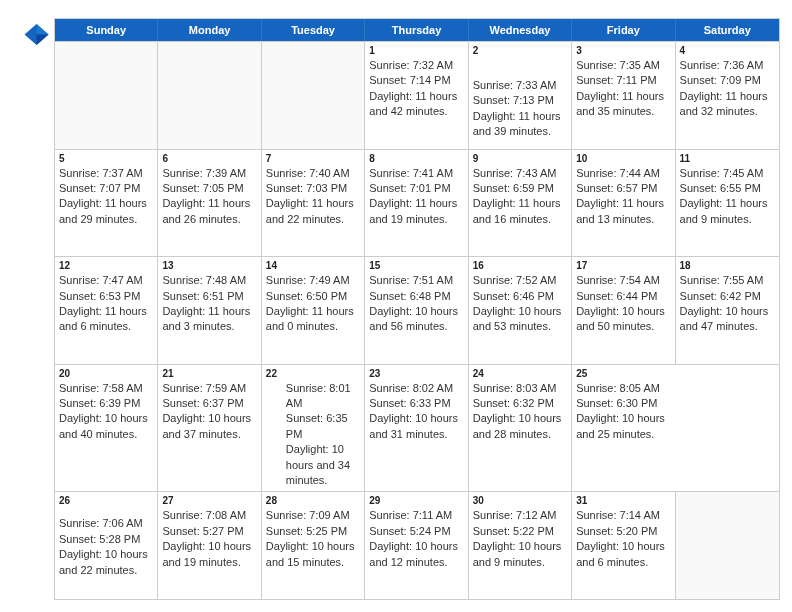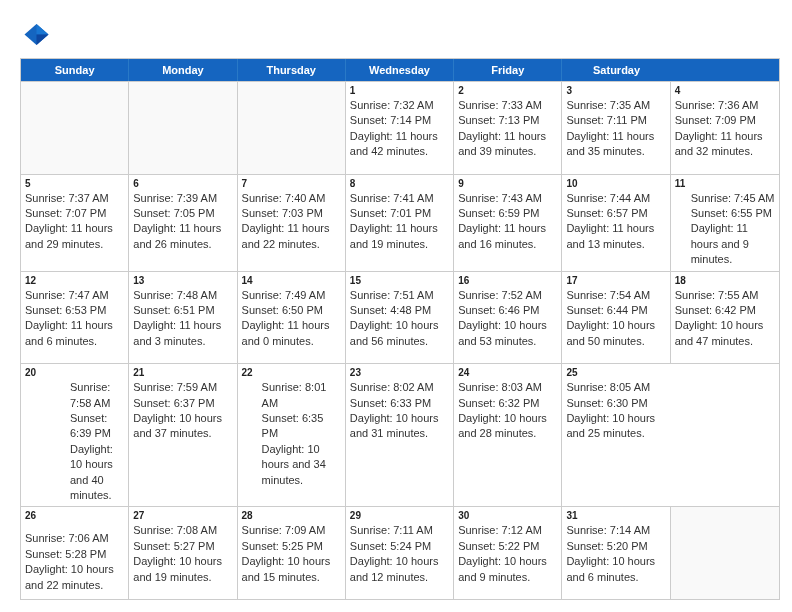--- a/index.html
+++ b/index.html
@@ -8,21 +8,21 @@
       height: 612px;
       font-family: Arial, sans-serif;
       background: #fff;
       overflow: hidden;
     }
     .page {
       width: 792px;
       height: 612px;
       padding: 18px 12px 12px 20px;
       display: flex;
-      flex-direction: column;
+      flex-direction: row;
     }
     .header {
       display: flex;
       justify-content: space-between;
       align-items: flex-start;
       margin-bottom: 10px;
     }
     .logo {
       display: flex;
       align-items: center;
@@ -126,39 +126,40 @@
     <div class="title-block">
       <div class="month-title"></div>
       <div class="subtitle"></div>
     </div>
   </div>
 
   <div class="calendar">
     <div class="cal-header">
     <div class="cal-header-cell">Sunday</div>
         <div class="cal-header-cell">Monday</div>
+        <div class="cal-header-cell">Tuesday</div>
         <div class="cal-header-cell">Thursday</div>
         <div class="cal-header-cell">Wednesday</div>
         <div class="cal-header-cell">Friday</div>
         <div class="cal-header-cell">Saturday</div>
       </div>
     <div class="cal-body">
     <div class="cal-row">
           <div class="cal-cell empty"></div>
           <div class="cal-cell empty"></div>
           <div class="cal-cell empty"></div>
           <div class="cal-cell">
             <div class="day-num">1</div>
             <div class="day-info" style="white-space: pre-line;">Sunrise: 7:32 AM
 Sunset: 7:14 PM
 Daylight: 11 hours and 42 minutes.</div>
           </div>
           <div class="cal-cell">
             <div class="day-num">2</div>
-            <div class="day-info" style="white-space: pre-line;">Sunrise: 7:33 AM
+            <div class="day-info" style="white-space: pre-line; margin-top: 20px;">Sunrise: 7:33 AM
 Sunset: 7:13 PM
 Daylight: 11 hours and 39 minutes.</div>
           </div>
           <div class="cal-cell">
             <div class="day-num">3</div>
             <div class="day-info" style="white-space: pre-line;">Sunrise: 7:35 AM
 Sunset: 7:11 PM
 Daylight: 11 hours and 35 minutes.</div>
           </div>
           <div class="cal-cell">
@@ -200,21 +201,21 @@
 Daylight: 11 hours and 16 minutes.</div>
           </div>
           <div class="cal-cell">
             <div class="day-num">10</div>
             <div class="day-info" style="white-space: pre-line;">Sunrise: 7:44 AM
 Sunset: 6:57 PM
 Daylight: 11 hours and 13 minutes.</div>
           </div>
           <div class="cal-cell">
             <div class="day-num">11</div>
-            <div class="day-info" style="white-space: pre-line; margin-left: 16px;">Sunrise: 7:45 AM
+            <div class="day-info" style="white-space: pre-line;">Sunrise: 7:45 AM
 Sunset: 6:55 PM
 Daylight: 11 hours and 9 minutes.</div>
           </div>
         </div>
         <div class="cal-row">
           <div class="cal-cell">
             <div class="day-num">12</div>
             <div class="day-info" style="white-space: pre-line;">Sunrise: 7:47 AM
 Sunset: 6:53 PM
 Daylight: 11 hours and 6 minutes.</div>
@@ -227,21 +228,21 @@
           </div>
           <div class="cal-cell">
             <div class="day-num">14</div>
             <div class="day-info" style="white-space: pre-line;">Sunrise: 7:49 AM
 Sunset: 6:50 PM
 Daylight: 11 hours and 0 minutes.</div>
           </div>
           <div class="cal-cell">
             <div class="day-num">15</div>
             <div class="day-info" style="white-space: pre-line;">Sunrise: 7:51 AM
-Sunset: 4:48 PM
+Sunset: 6:48 PM
 Daylight: 10 hours and 56 minutes.</div>
           </div>
           <div class="cal-cell">
             <div class="day-num">16</div>
             <div class="day-info" style="white-space: pre-line;">Sunrise: 7:52 AM
 Sunset: 6:46 PM
 Daylight: 10 hours and 53 minutes.</div>
           </div>
           <div class="cal-cell">
             <div class="day-num">17</div>
@@ -252,21 +253,21 @@
           <div class="cal-cell">
             <div class="day-num">18</div>
             <div class="day-info" style="white-space: pre-line;">Sunrise: 7:55 AM
 Sunset: 6:42 PM
 Daylight: 10 hours and 47 minutes.</div>
           </div>
         </div>
         <div class="cal-row">
           <div class="cal-cell">
             <div class="day-num">20</div>
-            <div class="day-info" style="white-space: pre-line; margin-left: 45px;">Sunrise: 7:58 AM
+            <div class="day-info" style="white-space: pre-line;">Sunrise: 7:58 AM
 Sunset: 6:39 PM
 Daylight: 10 hours and 40 minutes.</div>
           </div>
           <div class="cal-cell">
             <div class="day-num">21</div>
             <div class="day-info" style="white-space: pre-line;">Sunrise: 7:59 AM
 Sunset: 6:37 PM
 Daylight: 10 hours and 37 minutes.</div>
           </div>
           <div class="cal-cell">

